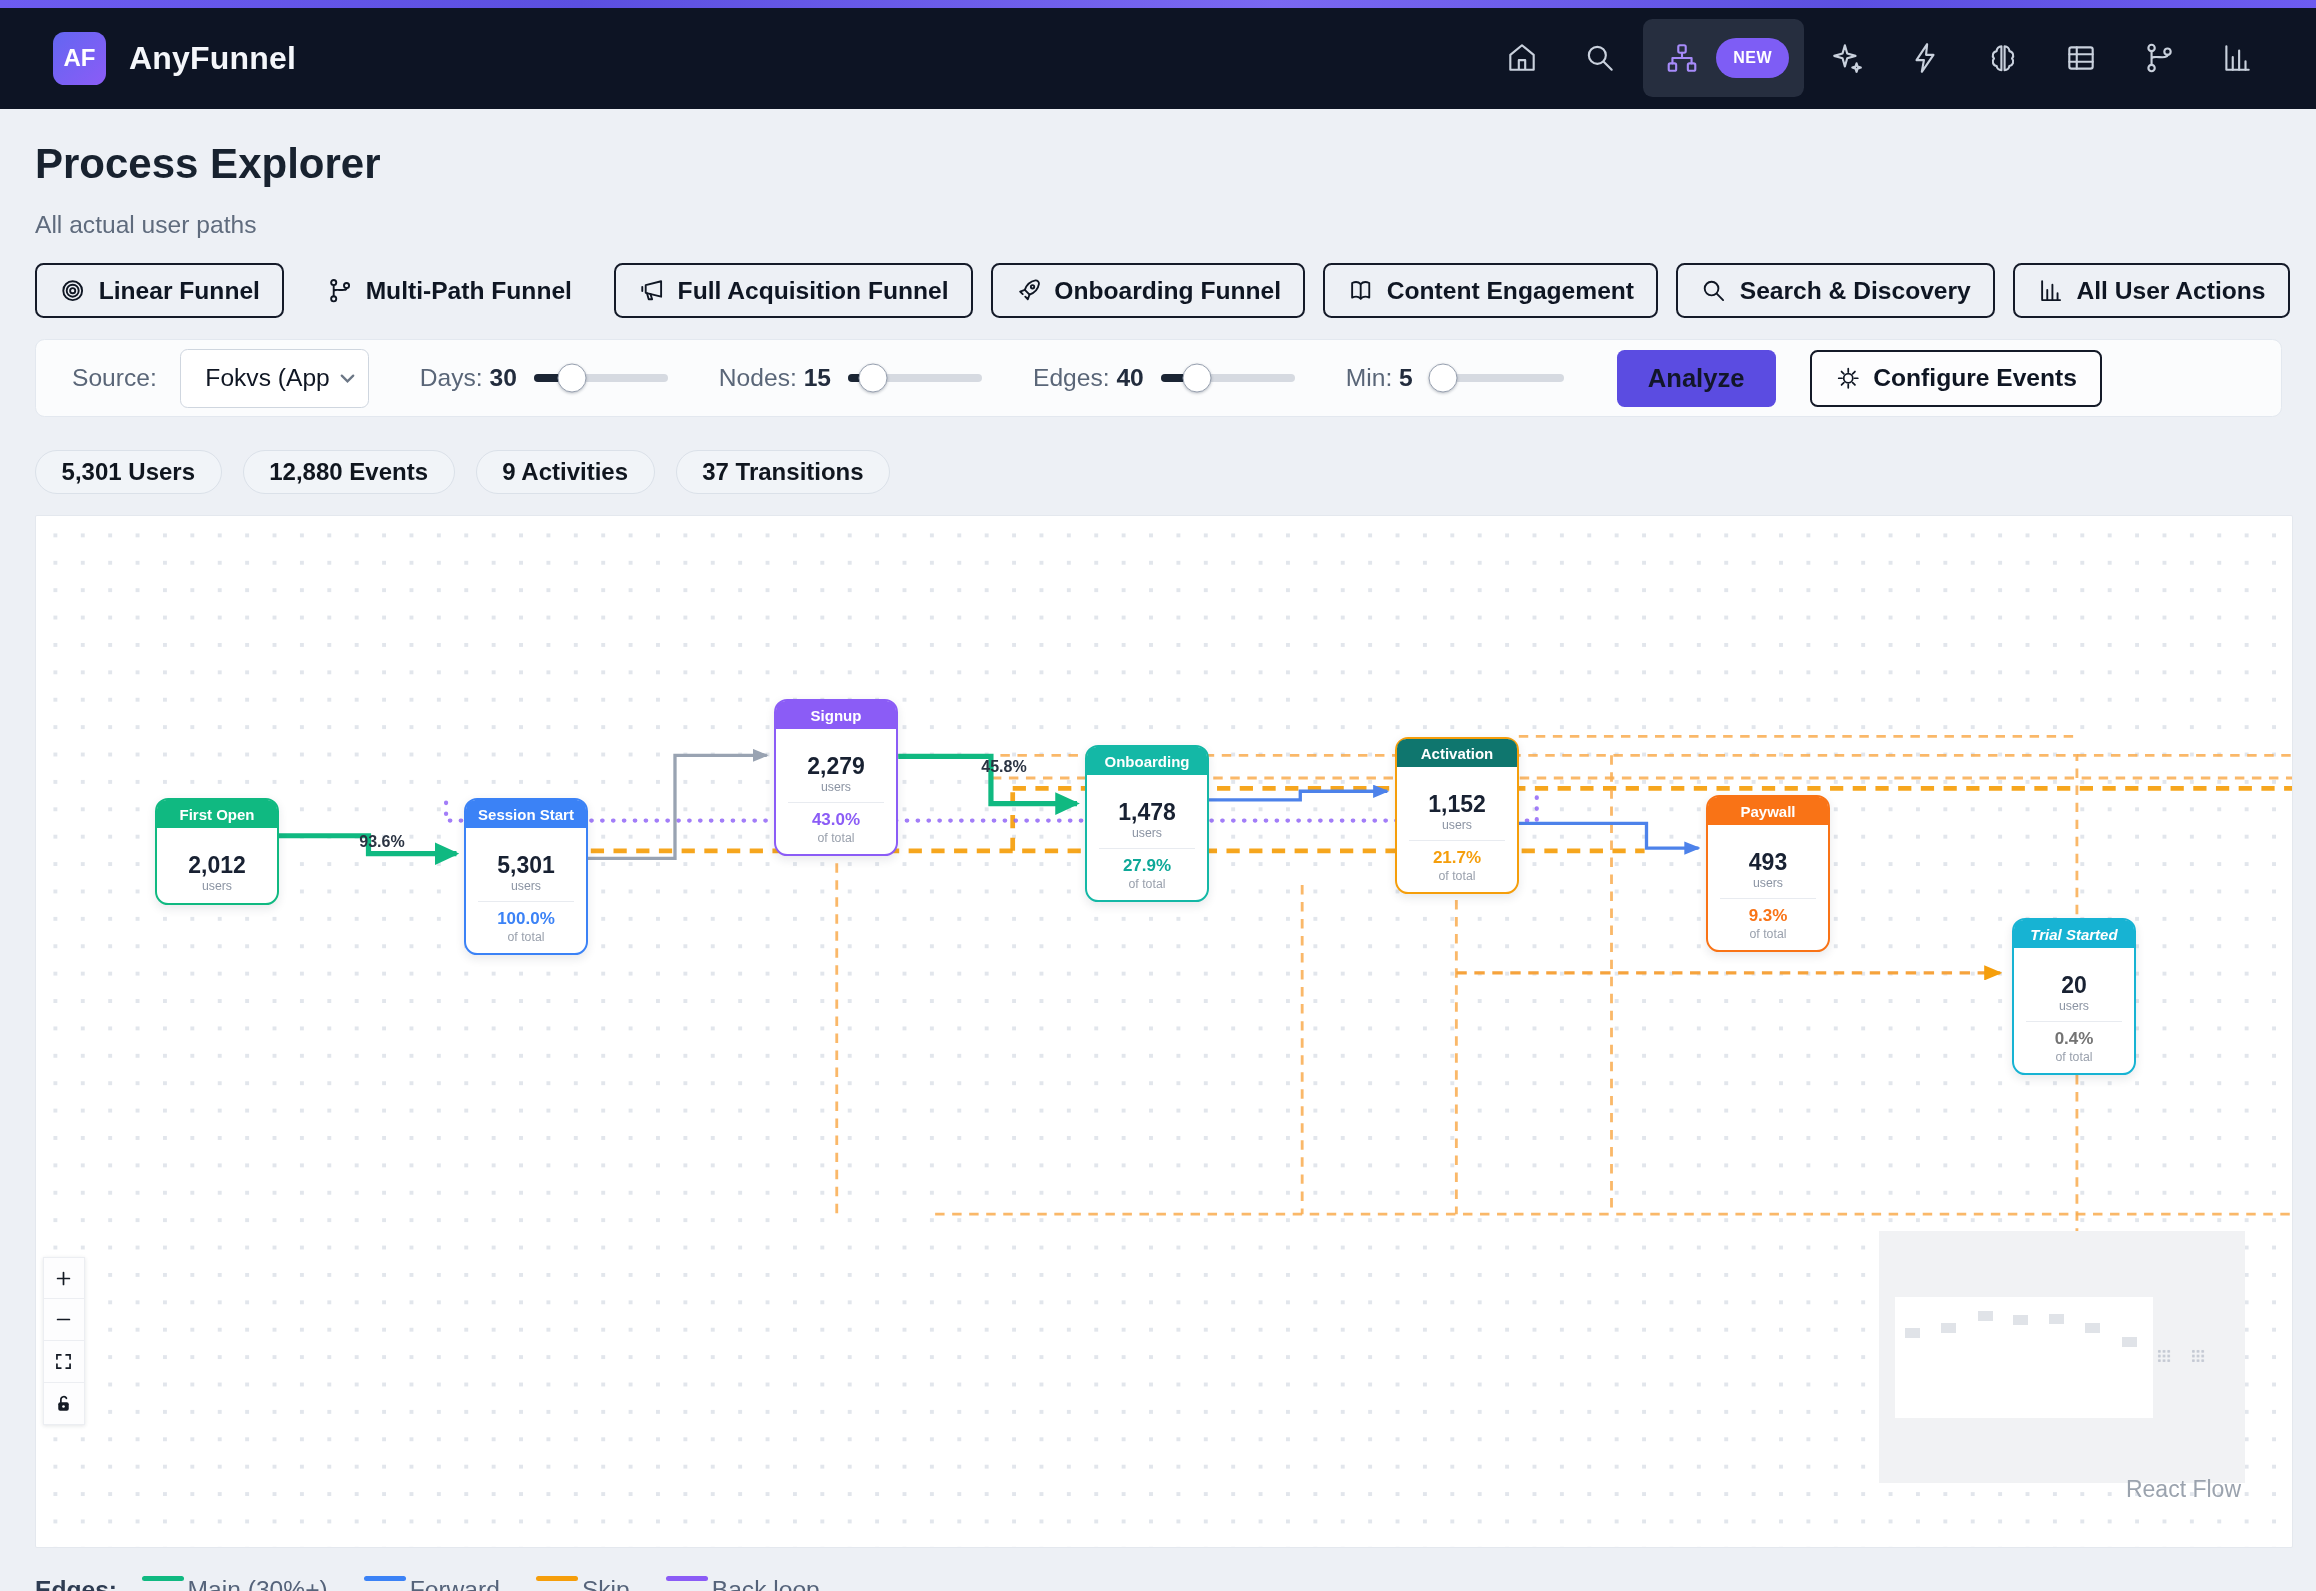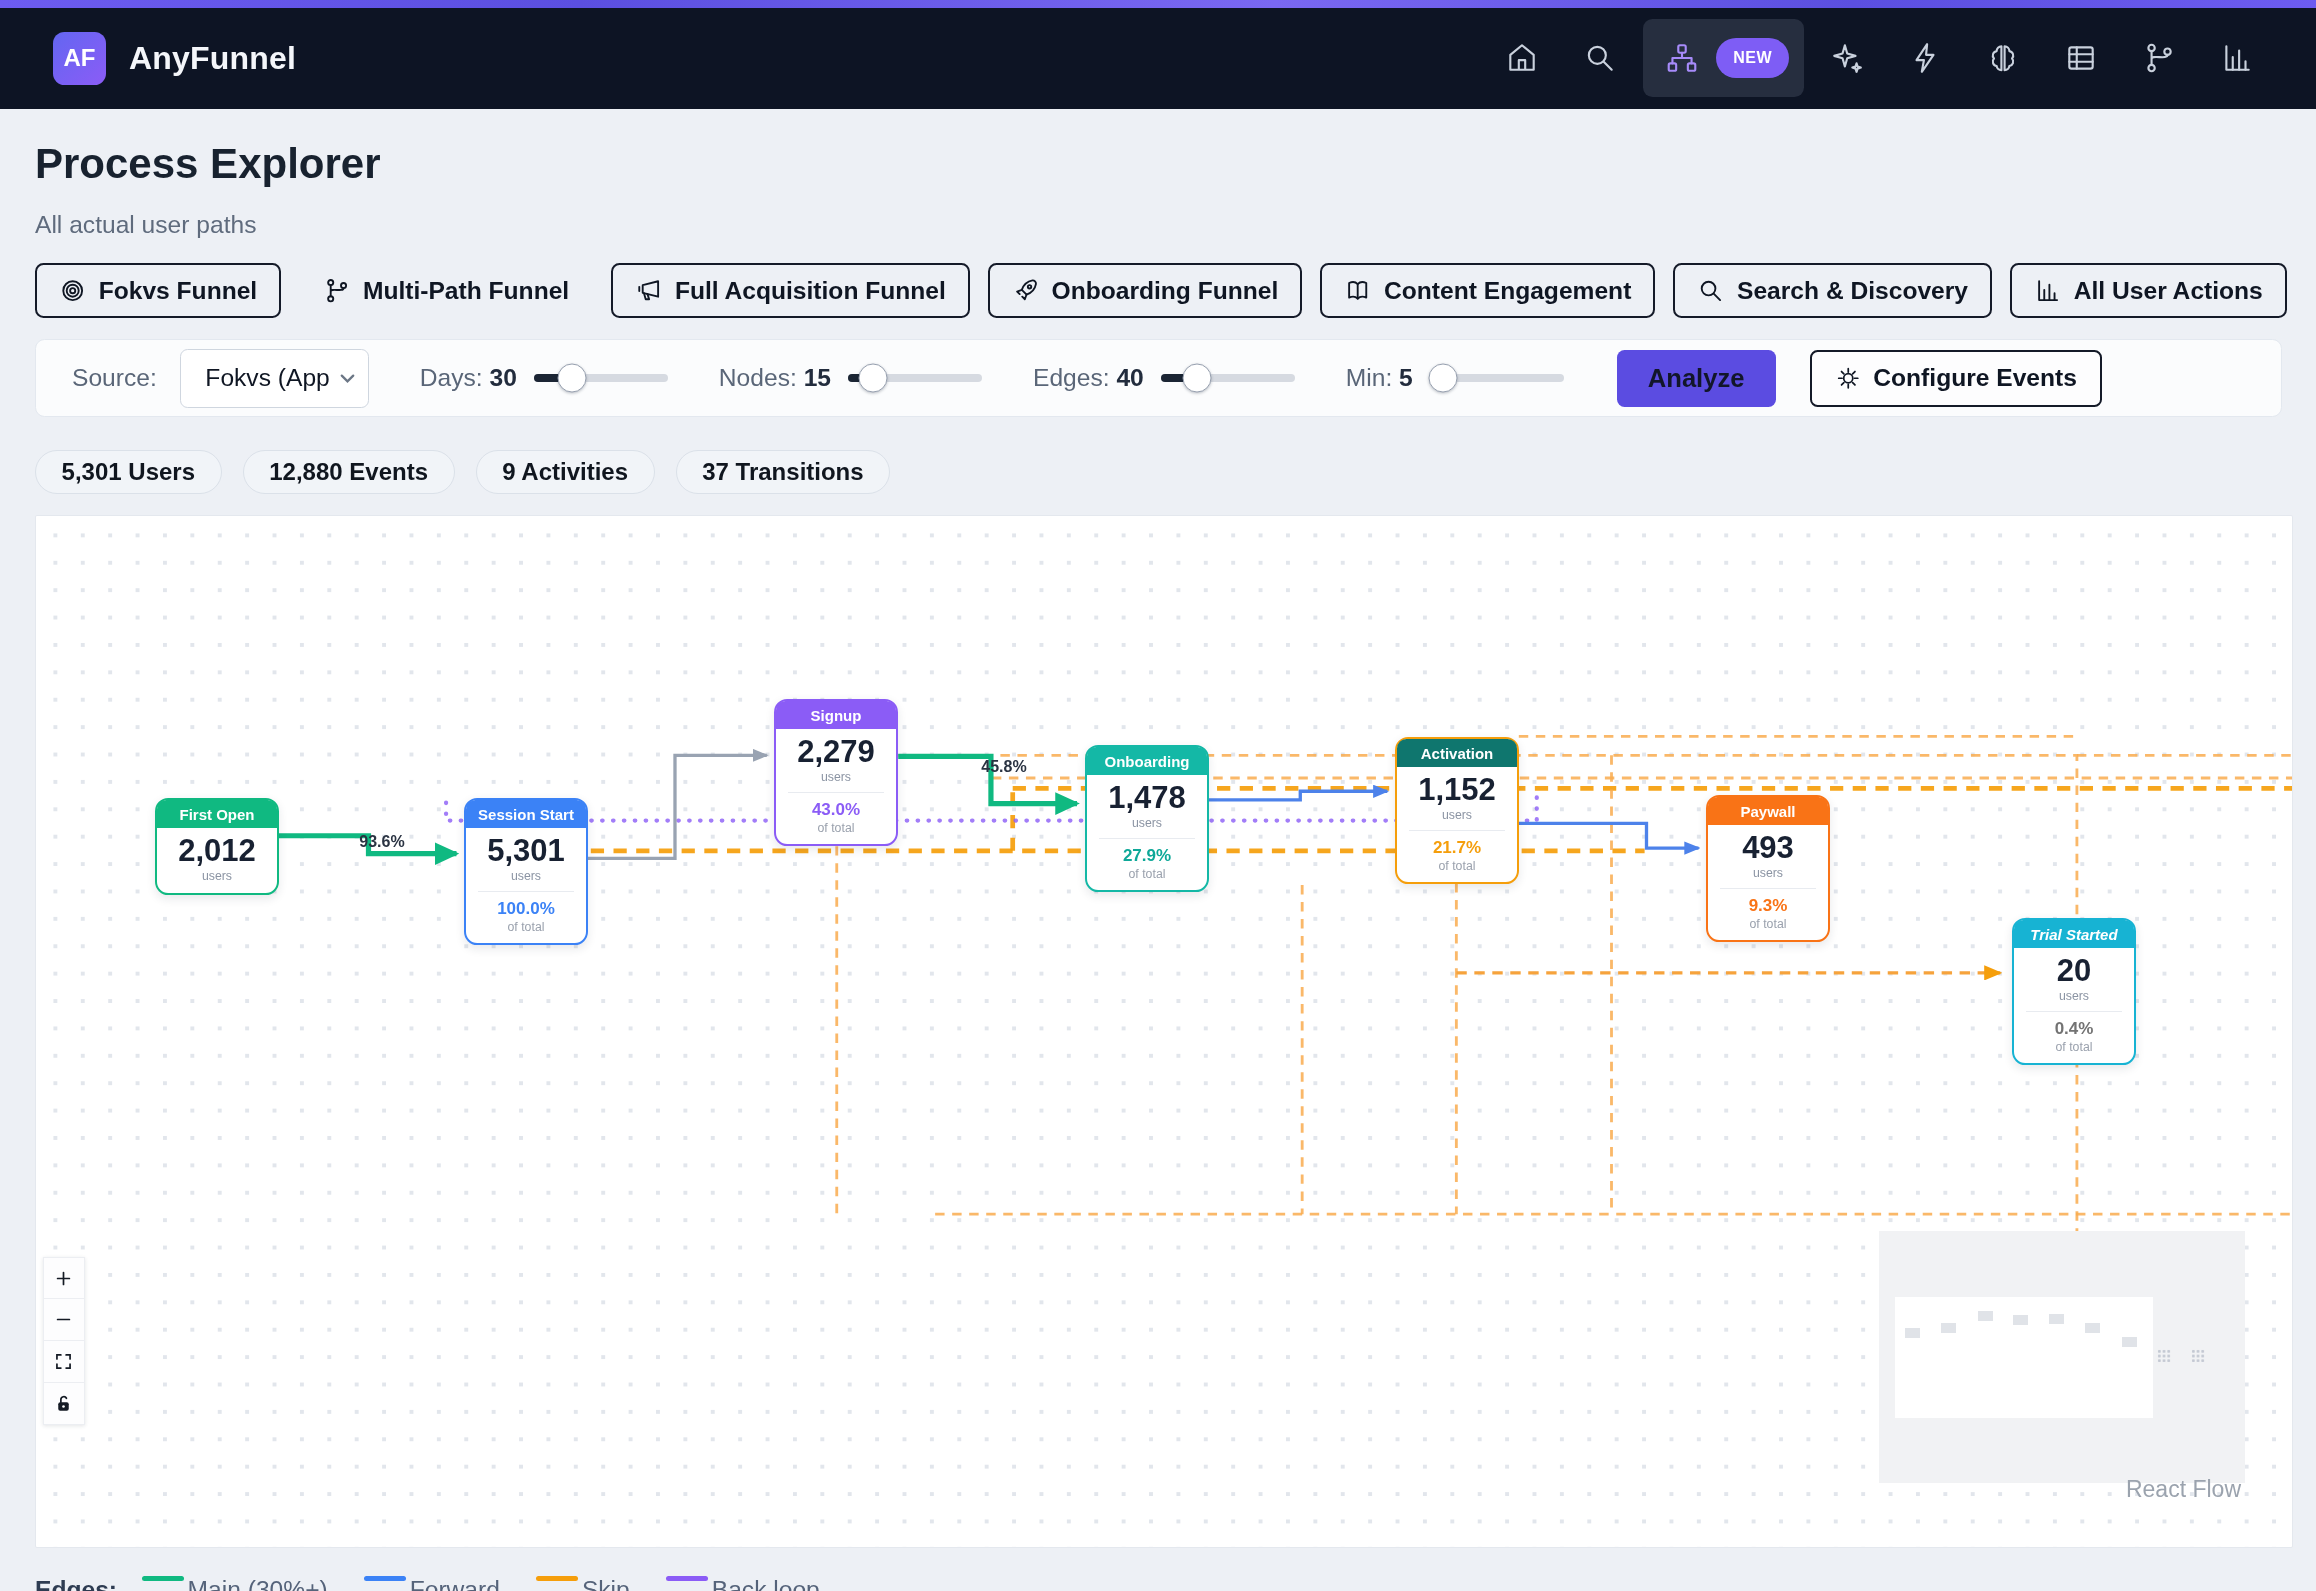--- a/index.html
+++ b/index.html
@@ -53,21 +53,21 @@
   .stats { display:flex; gap:21px; margin-top:21px; }
   .pill { height:44px; display:inline-flex; align-items:center; padding:0 25.6px; border:1.9px solid #dbe1e9; background:#f1f4f8;
     border-radius:23px; font-size:24px; font-weight:bold; color:#10161f;margin-top:12px; }
   
   .canvas { position:relative; margin-top:21px; width:2258px; height:1033px; background:#fff; border:0.9px solid #e4e8ee; border-radius:1.9px;
     background-image:radial-gradient(circle,#e2e6ec 2.1px, transparent 2.2px); background-size:27.4px 27.4px; background-position:5.7px 5.7px; overflow:hidden; }
   .edges { position:absolute; inset:0; }
   .node { position:absolute; width:124px; background:#fff; border-radius:13.2px; border:2.4px solid; text-align:center;
     box-shadow:0 3.8px 9.5px rgba(30,40,60,.10); cursor:pointer; z-index:3; }
   .node .nh { color:#fff; font-size:15px; font-weight:bold; padding:5.7px 1.9px 4.7px; border-radius:9.5px 9.5px 0 0; white-space:nowrap; }
-  .node .nv { font-size:31px; font-weight:bold; color:#182132; margin-top:5px; }
+  .node .nv { font-size:23px; font-weight:bold; color:#182132; margin-top:24px; }
   .node .nu { font-size:12.3px; color:#8b94a3; margin-top:0.9px; }
   .node .dv { height:0.9px; background:#e8ebf0; margin:7.6px 12.3px 6.6px; }
   .node .np { font-size:17px; font-weight:bold; }
   .node .no { font-size:12.3px; color:#9aa1ad; margin:1.9px 0 8.5px; }
   .t-green  { border-color:#10b981; } .t-green  .nh{background:#10b981;}
   .t-blue   { border-color:#3b82f6; } .t-blue   .nh{background:#3b82f6;} .t-blue   .np{color:#3b82f6;}
   .t-purple { border-color:#8b5cf6; } .t-purple .nh{background:#8b5cf6;} .t-purple .np{color:#8b5cf6;}
   .t-teal   { border-color:#14b8a6; } .t-teal   .nh{background:#14b8a6;} .t-teal   .np{color:#0ea898;}
   .t-amber  { border-color:#f59e0b; } .t-amber  .nh{background:#0f766e;} .t-amber  .np{color:#f59e0b;}
   .t-orange { border-color:#f97316; } .t-orange .nh{background:#f97316;} .t-orange .np{color:#f97316;}
@@ -172,21 +172,21 @@
   <div class="h1">Process Explorer</div>
   <div class="sub">All actual user paths</div>
 
   <div class="tabs">
     <button class="tab">
       <svg viewBox="0 0 32 32">
           <circle cx="16" cy="16" r="11"></circle>
           <circle cx="16" cy="16" r="7"></circle>
           <circle cx="16" cy="16" r="3"></circle>
         </svg>
-      <span>Fokvs Funnel</span>
+      <span>Linear Funnel</span>
     </button>
     <button class="tab active">
       <svg viewBox="0 0 32 32">
           <circle cx="9" cy="6.5" r="3"></circle>
           <circle cx="24" cy="10" r="3"></circle>
           <circle cx="9" cy="25.5" r="3"></circle>
           <path d="M9 9.5 V22.5 M9 17 C9 12.5 24 18 24 13"></path>
         </svg>
       <span>Multi-Path Funnel</span>
     </button>

